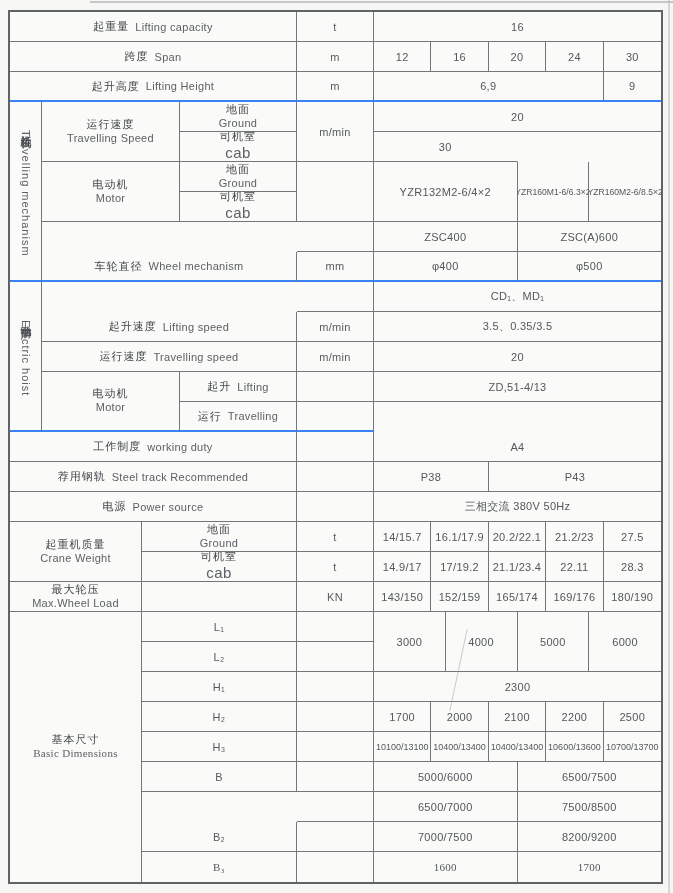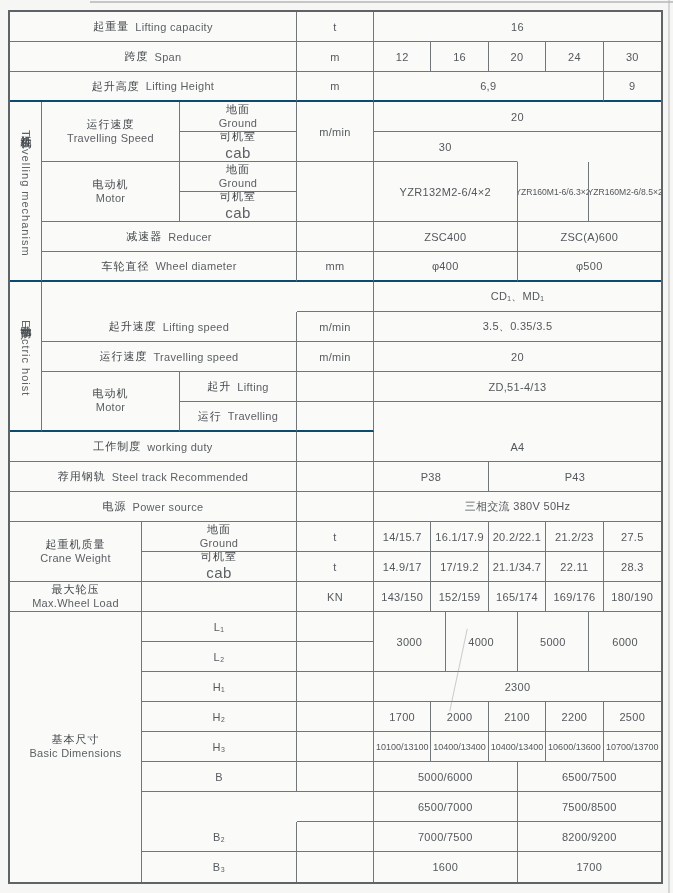--- a/index.html
+++ b/index.html
@@ -20,22 +20,22 @@
   .c{
     box-sizing:border-box;
     border-right:1px solid #70767a;
     border-bottom:1px solid #70767a;
     display:flex;align-items:center;justify-content:center;
     text-align:center;
     font-size:11px;letter-spacing:.3px;color:#565b60;
     overflow:hidden;white-space:nowrap;
   }
   .nr{border-right:none;}
-  .nb{border-bottom:none;}
-  .tb{border-bottom:2px solid #0c4a6e;}
+  .nb{border-bottom:none;font-family:Liberation Serif, serif;}
+  .tb{border-bottom:2px solid #3b82f6;}
   .cr{border-right-color:transparent;}
   .lbl{gap:6px;}
   .stack{flex-direction:column;line-height:1.25;gap:0;}
   .cn{color:#42474b;letter-spacing:1px;}
   .en{color:#5c6165;}
   .num{color:#53585c;}
   .small{font-size:9px;letter-spacing:0;}
   .tiny{font-size:8.6px;letter-spacing:0;}
   .cab{font-size:15px;letter-spacing:.5px;}
   .vbox{
@@ -108,31 +108,27 @@
   </div>
   <div class="c" style="grid-area:6/5/8/6"></div>
   <div class="c num" style="grid-area:6/6/8/16">YZR132M2-6/4×2</div>
   <div class="c num tiny" style="grid-area:6/16/8/21">YZR160M1-6/6.3×2</div>
   <div class="c num tiny nr" style="grid-area:6/21/8/26">YZR160M2-6/8.5×2</div>
   <div class="c stack" style="grid-area:7/4/8/5">
     <span class="cn">司机室</span>
     <span class="en cab">cab</span>
   </div>
 
-  <div class="c lbl" style="grid-area:8/2/9/5">
-    <span class="cn">减速器</span>
-    <span class="en">Reducer</span>
-  </div>
   <div class="c" style="grid-area:8/5/9/6"></div>
   <div class="c num" style="grid-area:8/6/9/16">ZSC400</div>
   <div class="c num nr" style="grid-area:8/16/9/26">ZSC(A)600</div>
 
   <div class="c lbl tb" style="grid-area:9/2/10/5">
     <span class="cn">车轮直径</span>
-    <span class="en">Wheel diameter</span>
+    <span class="en">Wheel mechanism</span>
   </div>
   <div class="c tb" style="grid-area:9/5/10/6">mm</div>
   <div class="c num tb" style="grid-area:9/6/10/16">φ400</div>
   <div class="c num tb nr" style="grid-area:9/16/10/26">φ500</div>
 
   <div class="c vbox tb" style="grid-area:10/1/15/2">
     <span class="cn">电动葫芦</span>
     <span class="en">Electric hoist</span>
   </div>
 
@@ -205,21 +201,21 @@
   <div class="c num" style="grid-area:18/14/19/18">20.2/22.1</div>
   <div class="c num" style="grid-area:18/18/19/22">21.2/23</div>
   <div class="c num nr" style="grid-area:18/22/19/26">27.5</div>
   <div class="c stack" style="grid-area:19/3/20/5">
     <span class="cn">司机室</span>
     <span class="en cab">cab</span>
   </div>
   <div class="c" style="grid-area:19/5/20/6">t</div>
   <div class="c num" style="grid-area:19/6/20/10">14.9/17</div>
   <div class="c num" style="grid-area:19/10/20/14">17/19.2</div>
-  <div class="c num" style="grid-area:19/14/20/18">21.1/34.7</div>
+  <div class="c num" style="grid-area:19/14/20/18">21.1/23.4</div>
   <div class="c num" style="grid-area:19/18/20/22">22.11</div>
   <div class="c num nr" style="grid-area:19/22/20/26">28.3</div>
 
   <div class="c stack" style="grid-area:20/1/21/3">
     <span class="cn">最大轮压</span>
     <span class="en">Max.Wheel Load</span>
   </div>
   <div class="c" style="grid-area:20/3/21/5"></div>
   <div class="c" style="grid-area:20/5/21/6">KN</div>
   <div class="c num" style="grid-area:20/6/21/10">143/150</div>

